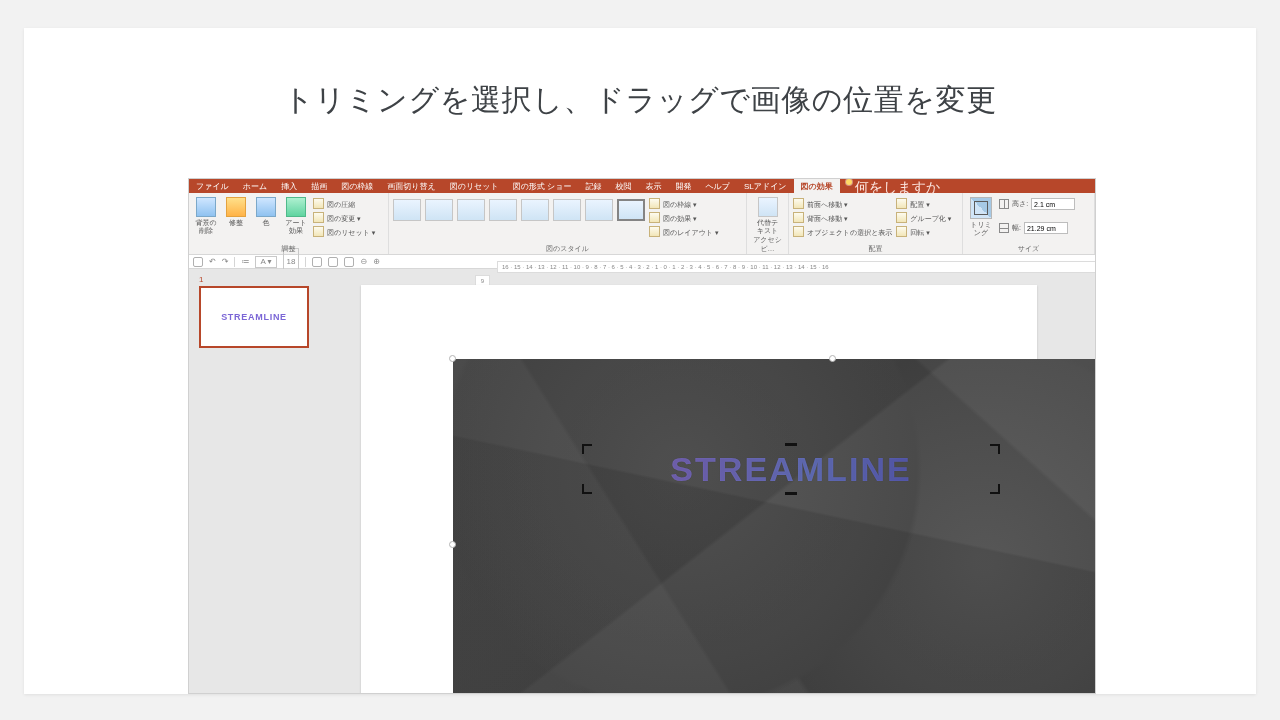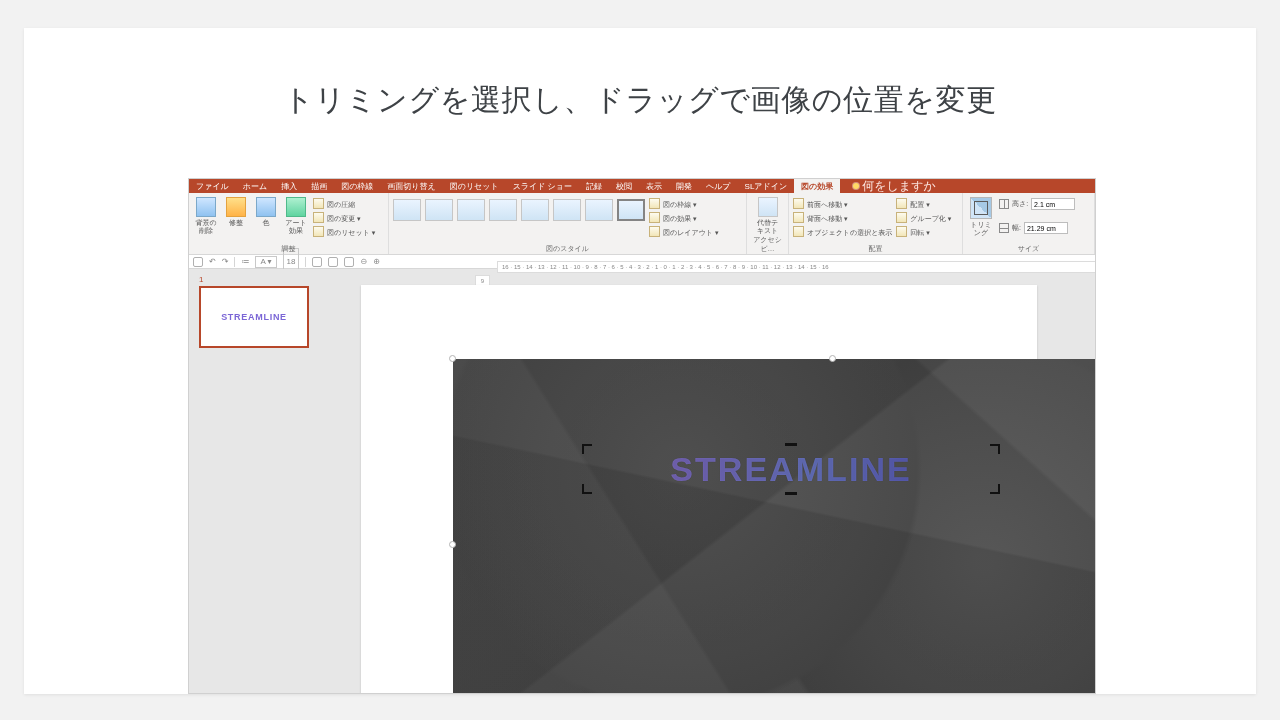--- a/index.html
+++ b/index.html
@@ -47,24 +47,24 @@
     padding: 1px 7px 0;
     line-height: 13px;
     white-space: nowrap;
   }
   .tab.active {
     background: #f3f2f1;
     color: #b7472a;
     font-weight: 600;
   }
   .tell-me {
-    display: flex; align-items: center;
-    margin-left: 13px;
+    display: flex; 
+    margin-left: 6px;
     color: #fce6e0;
-    font-size: 12px;
+    font-size: 14px;
   }
   .tell-me .bulb {
     width: 6px; height: 6px; border-radius: 50%;
     background: #ffd966; margin-right: 3px;
     box-shadow: 0 0 0 1px rgba(255,255,255,.4);
   }
   
   .ribbon {
     display: flex;
     height: 62px;
@@ -260,21 +260,21 @@
   <div class="app">
 
     <div class="tabstrip">
       <div class="tab">ファイル</div>
       <div class="tab">ホーム</div>
       <div class="tab">挿入</div>
       <div class="tab">描画</div>
       <div class="tab">図の枠線</div>
       <div class="tab">画面切り替え</div>
       <div class="tab">図のリセット</div>
-      <div class="tab">スライド ショー</div>
+      <div class="tab">図の形式 ショー</div>
       <div class="tab">記録</div>
       <div class="tab">校閲</div>
       <div class="tab">表示</div>
       <div class="tab">開発</div>
       <div class="tab">ヘルプ</div>
       <div class="tab">SLアドイン</div>
       <div class="tab active">図の効果</div>
       <div class="tell-me">
         <span class="bulb"></span>
         <span>何をしますか</span>

